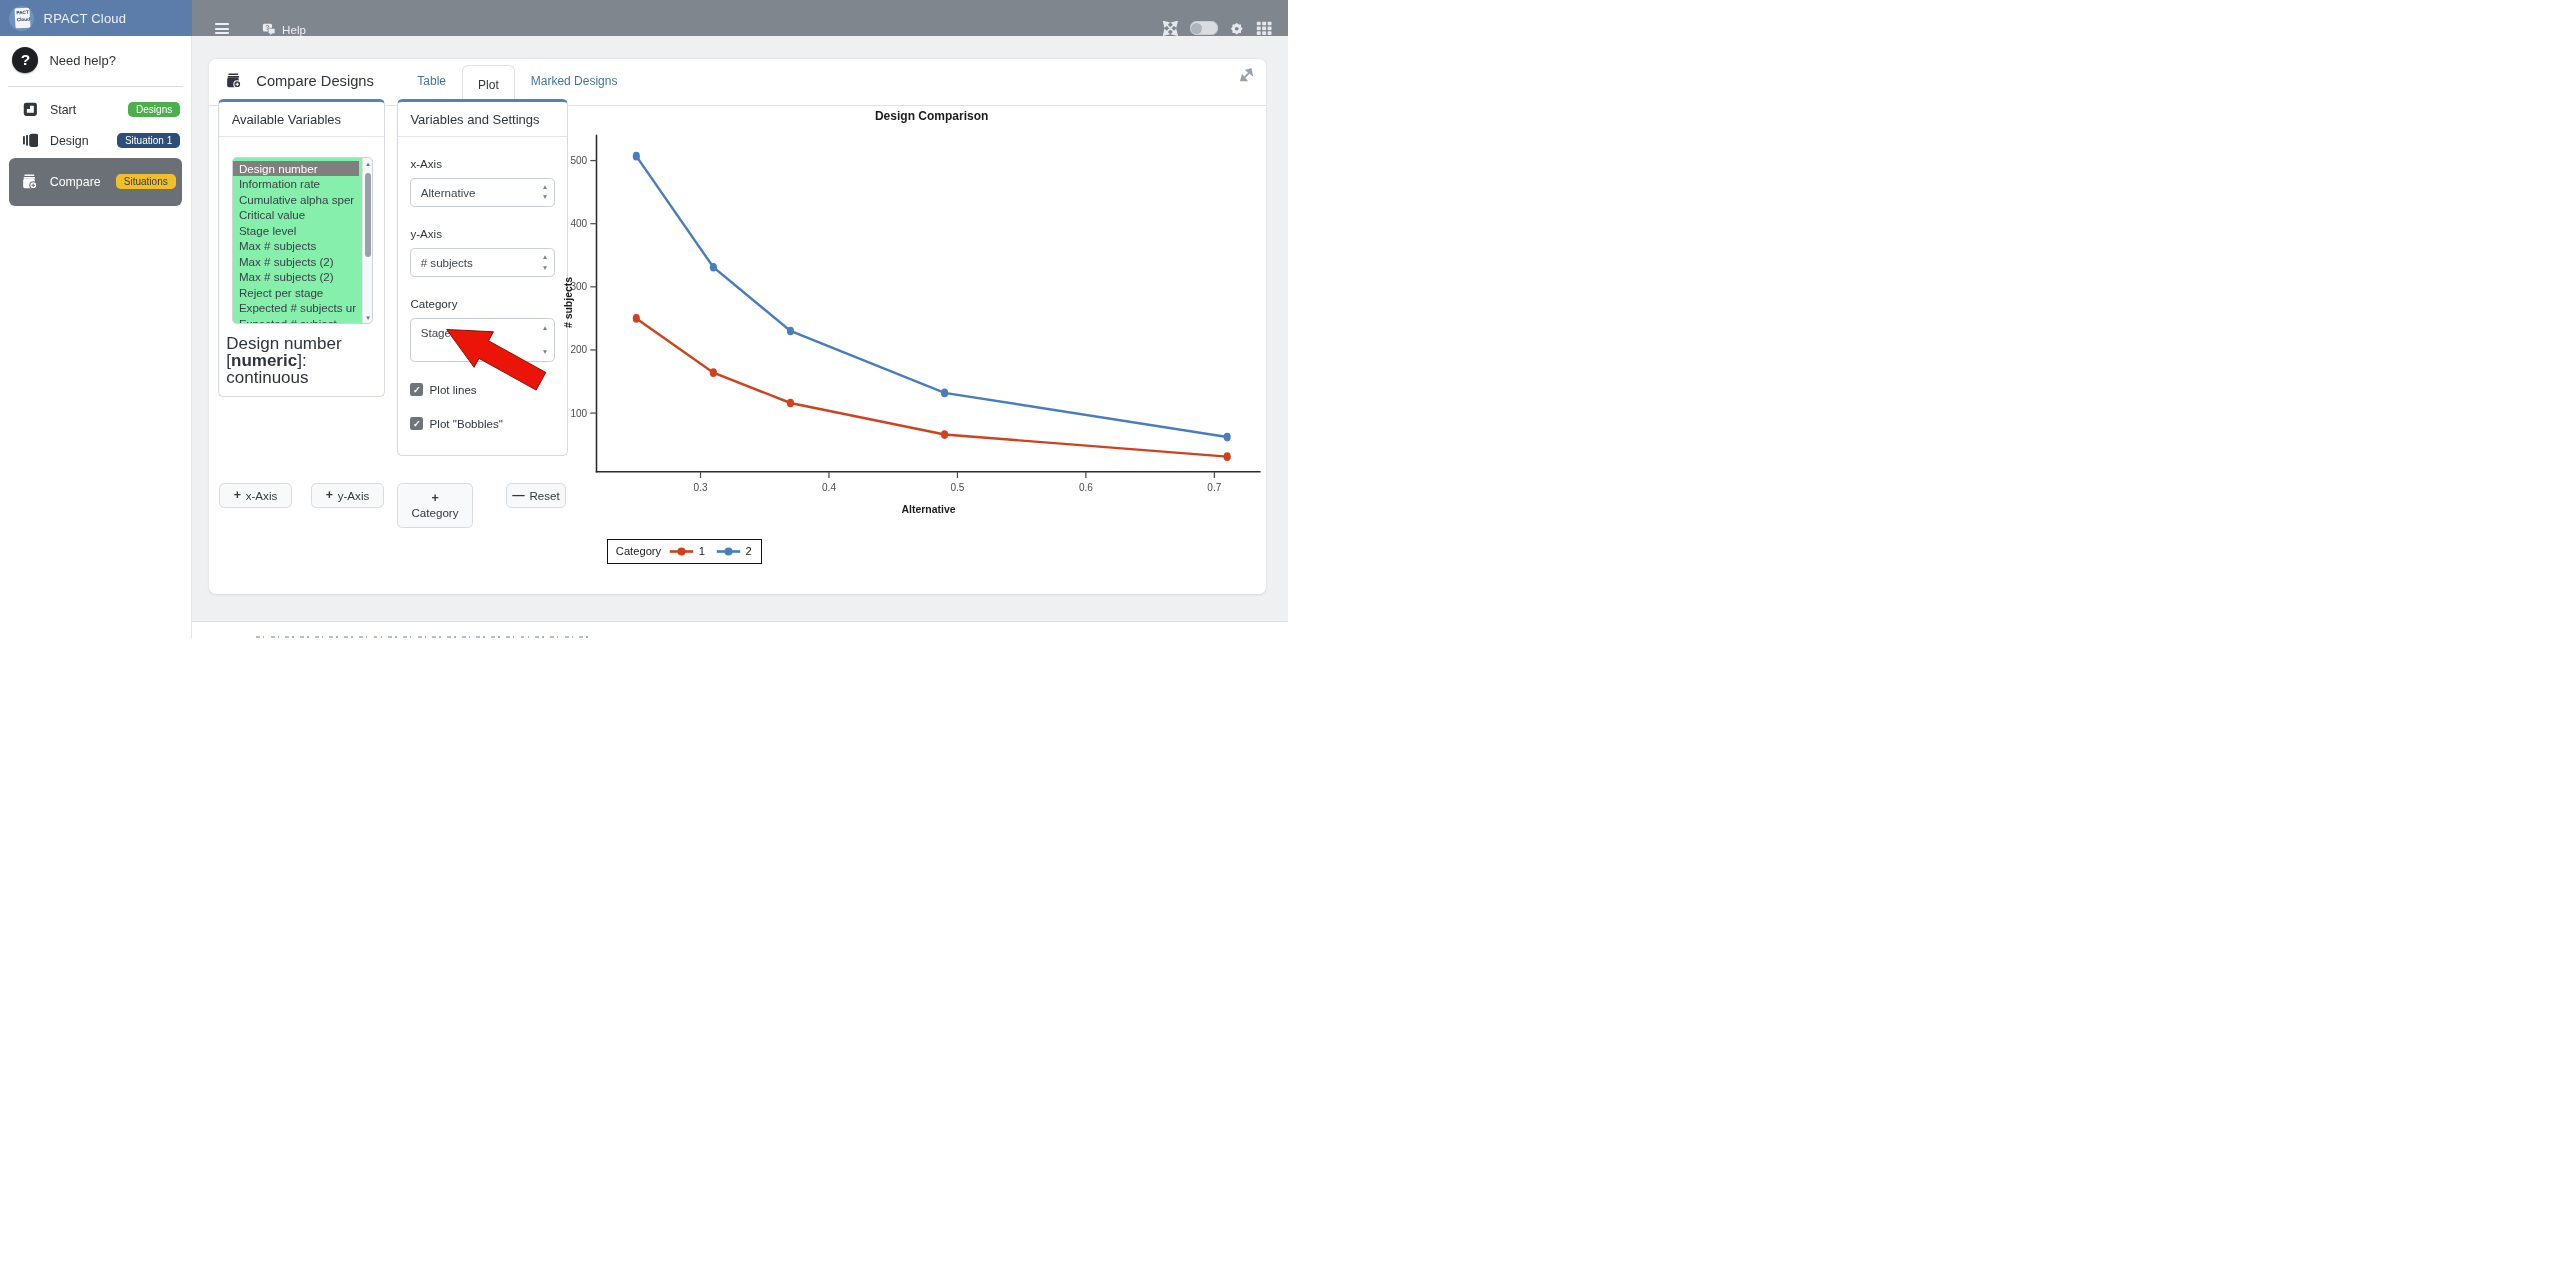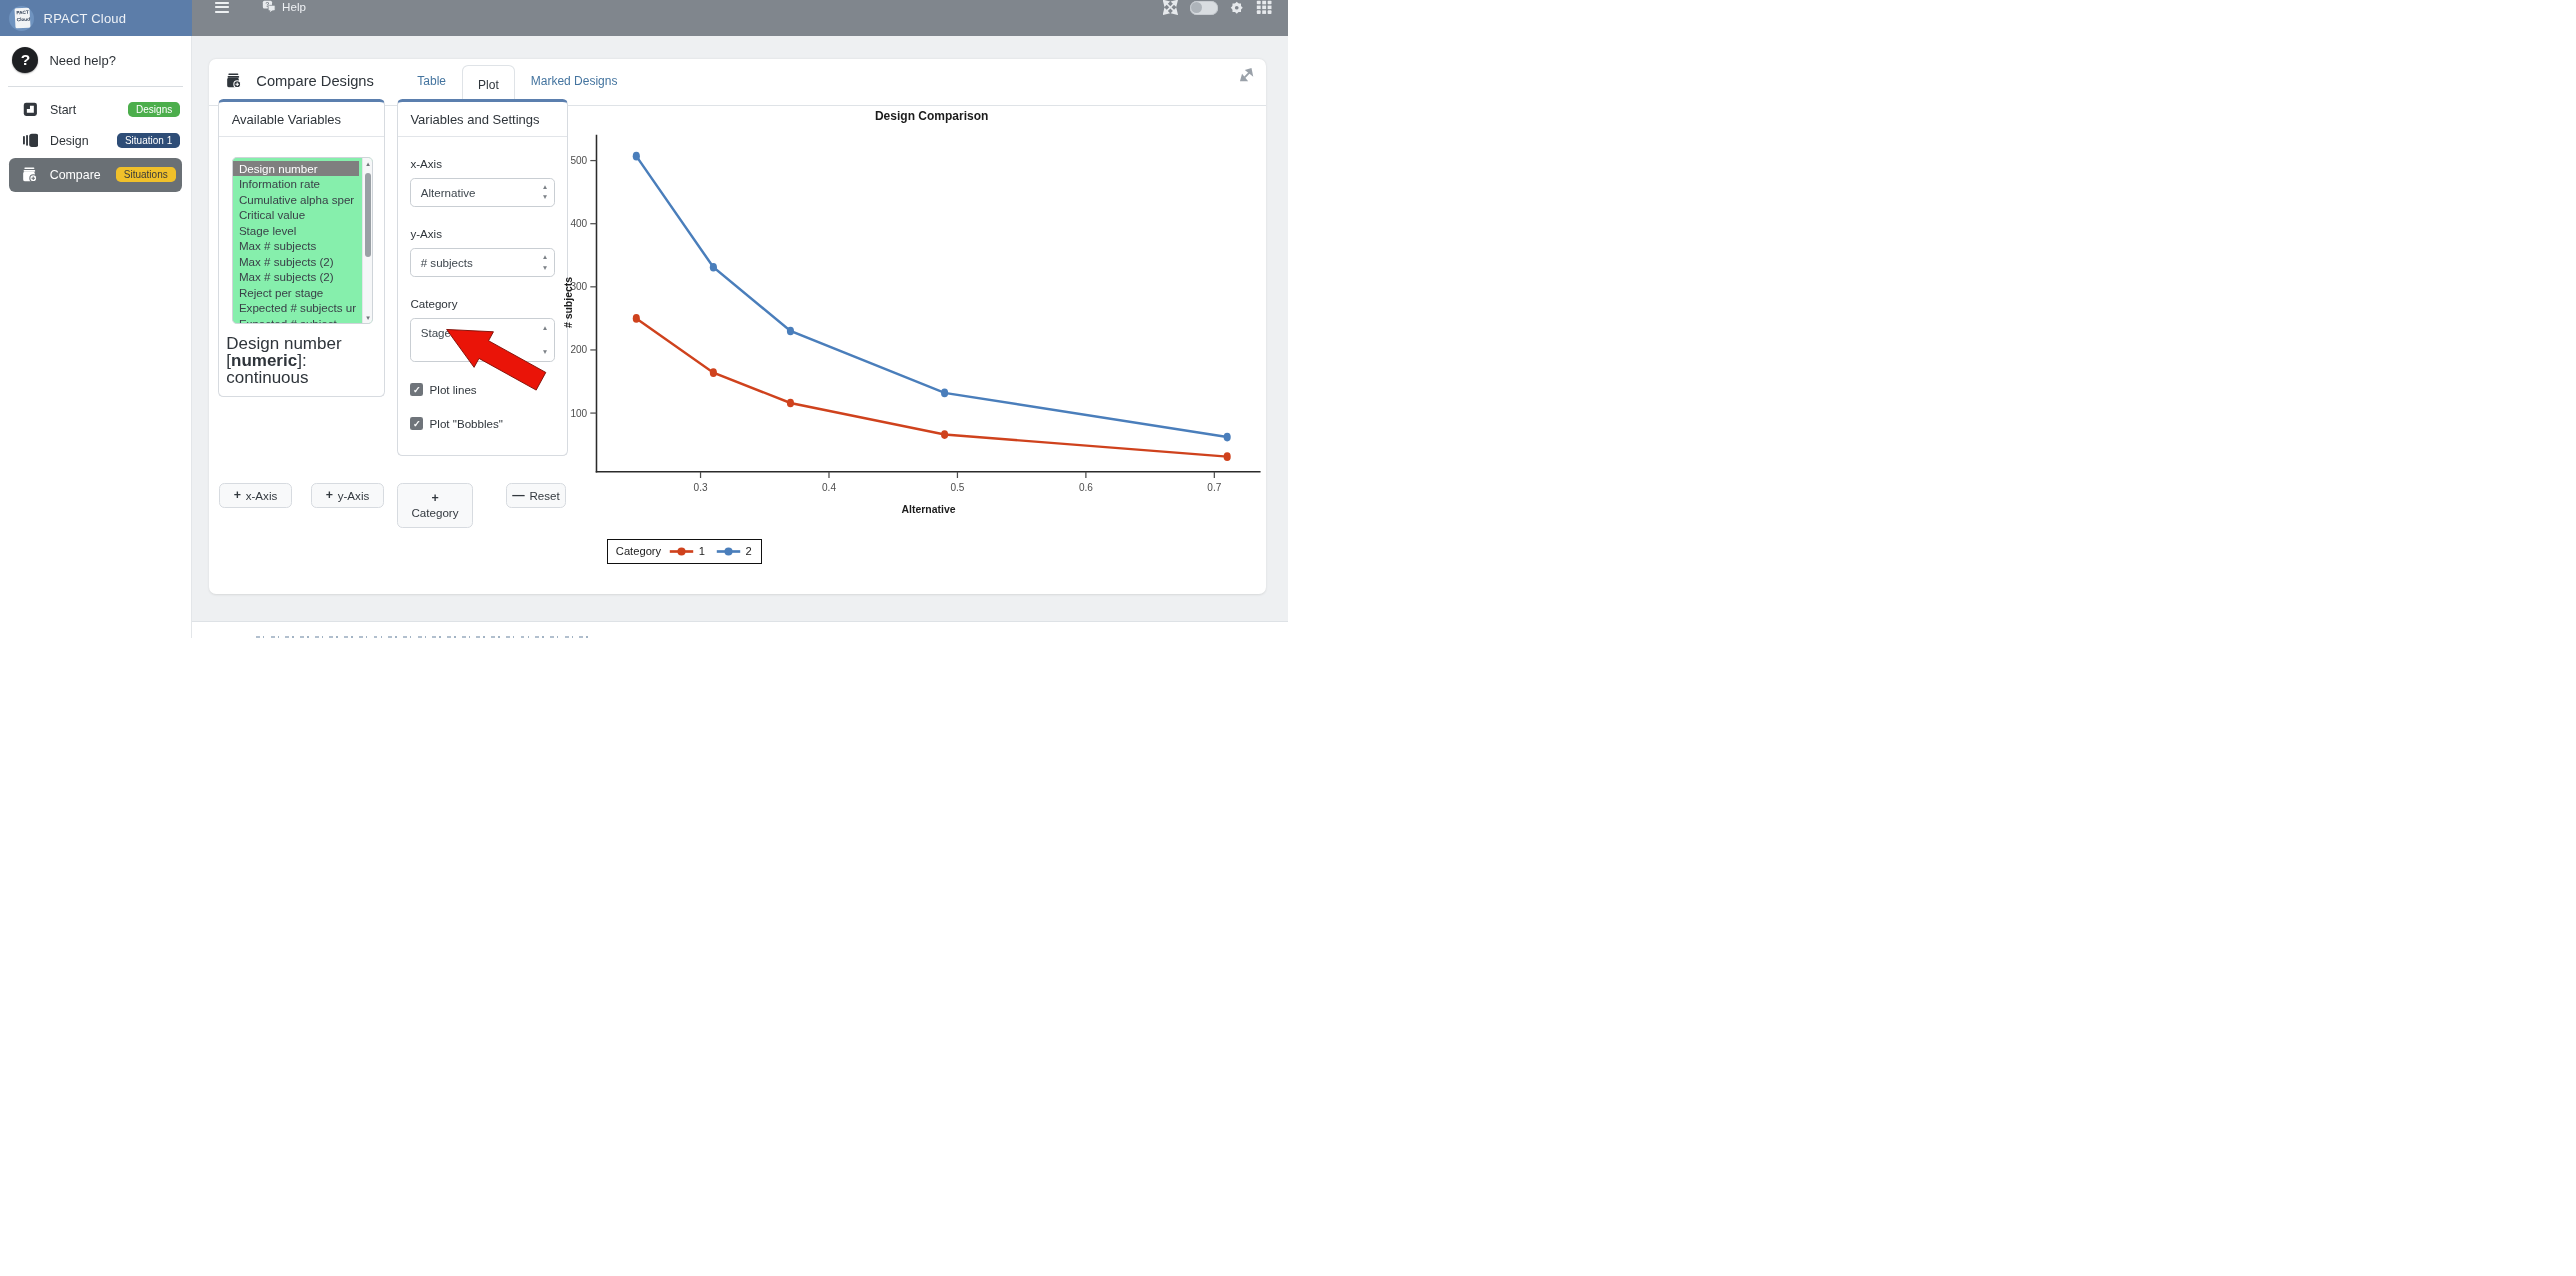--- a/index.html
+++ b/index.html
@@ -5,40 +5,40 @@
   * { margin:0; padding:0; box-sizing:border-box; }
   html,body { background:#fff; }
   body { font-family:"Liberation Sans", sans-serif; }
   .page { position:relative; width:1288px; height:638px; overflow:hidden; background:#fff; }
 
   
   .brand { position:absolute; left:0; top:0; width:192px; height:36px; background:#5c7da9; display:flex; align-items:center; padding-left:9.3px; z-index:4; }
   .logo { width:25px; height:25px; border-radius:50%; background:#6f93bf; position:relative; overflow:hidden; flex:0 0 25px; }
   .logo .paper { position:absolute; left:5.4px; top:2.3px; width:14.7px; height:20px; background:#f2f4f6; border-radius:1.6px; transform:rotate(-3deg); color:#1b2c45; font-size:4.7px; font-weight:bold; line-height:6.2px; padding:2.3px 0 0 1.6px; }
   .brand-title { color:#eef2f7; font-size:13px; margin-left:9.3px; letter-spacing:0.2px;text-align:right; }
-  .topbar { position:absolute; left:192px; right:0; top:0; height:36px; background:#80868d; display:flex; align-items:flex-start; padding:0 15.5px 0 23px; z-index:4; }
+  .topbar { position:absolute; left:192px; right:0; top:0; height:36px; background:#80868d; display:flex; align-items:flex-end; padding:0 15.5px 0 23px; z-index:4; }
   .hamburger { width:14px; cursor:pointer; }
   .hamburger span { display:block; height:1.9px; background:#edf0f2; border-radius:0.8px; margin:2.3px 0; }
   .help { display:flex; align-items:center; gap:5.4px; margin-left:33px; color:#eef1f4; font-size:11.6px; }
   .topbar-right { margin-left:auto; display:flex; align-items:center; gap:11.6px; }
   .toggle { width:28px; height:14px; border-radius:7px; background:#d9dde1; position:relative; box-shadow:inset 0 0 0 0.8px #c3c8cd; }
   .toggle .knob { position:absolute; left:1.6px; top:1.6px; width:11px; height:11px; border-radius:50%; background:#aeb4ba; }
   .icon-svg { display:block; }
 
   
   .sidebar { position:absolute; left:0; top:36px; bottom:0; width:192px; background:#fff; border-right:0.8px solid #e3e6e9; z-index:3; }
   .need-help { display:flex; align-items:center; gap:11px; padding:11px 12.4px 11px 12.4px; }
   .qicon { width:26px; height:26px; border-radius:50%; background:#1d1f22; color:#fff; font-weight:bold; font-size:15.5px; display:flex; align-items:center; justify-content:center; box-shadow:0 0.8px 1.6px rgba(0,0,0,.4); }
   .need-help-label { font-size:13px; color:#2e3338; }
   .side-divider { height:0.8px; background:#d9dde1; margin:1.6px 7.8px 0 7.8px; }
   .nav { padding-top:7.8px; }
   .nav-item { display:flex; align-items:center; height:31px; padding:0 11px 0 22px; color:#2e3338; font-size:12.4px; }
   .nav-item .nicon { width:17px; display:flex; justify-content:center; margin-right:11px; color:#32373d; }
   .nav-item .badge { margin-left:auto; font-size:10px; padding:2.3px 7.8px; border-radius:4.7px; line-height:1; }
-  .nav-item.selected { background:#6a7075; border-radius:6.2px; margin:1.6px 9.3px 0 9.3px; height:34px; padding:0 6.2px 0 12.4px; color:#fff; }
+  .nav-item.selected { background:#6a7075; border-radius:6.2px; margin:1.6px 9.3px 0 9.3px; height:48px; padding:0 6.2px 0 12.4px; color:#fff; }
   .nav-item.selected .nicon { color:#fff; }
 
   
   .content { position:absolute; left:192px; right:0; top:36px; bottom:0; background:#eef0f2; }
   .card { position:absolute; left:17px; top:22.5px; width:1057px; height:535px; background:#fff; border-radius:7px; box-shadow:0 0.8px 2.3px rgba(0,0,0,.10); }
   .card-header { position:relative; height:47px; border-bottom:0.8px solid #dfe3e7; display:flex; align-items:flex-end; padding-left:17px; }
   .card-title-wrap { display:flex; align-items:center; height:47px; }
   .card-title { font-size:14.7px; color:#2f353b; margin-left:14px; }
   .tabs { display:flex; margin-left:28px; height:47px; align-items:stretch; }
   .tab { display:flex; align-items:center; padding:0 15.5px; font-size:12px; color:#44749f; cursor:pointer; }

